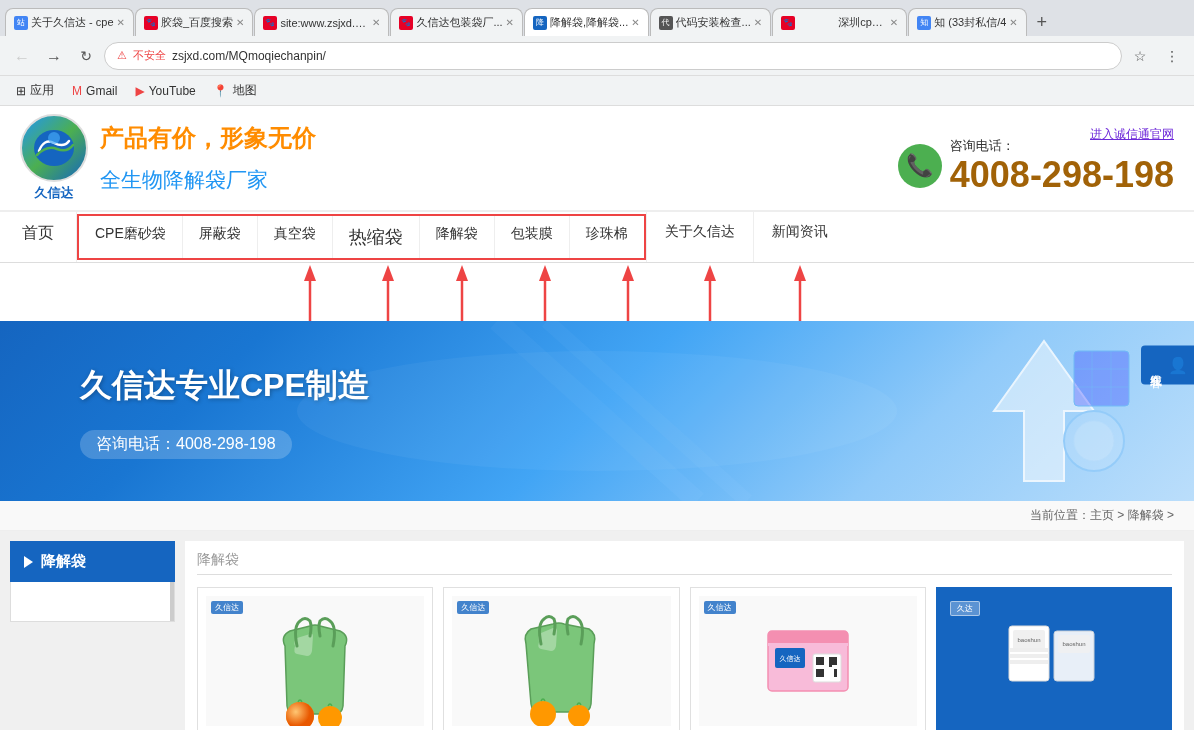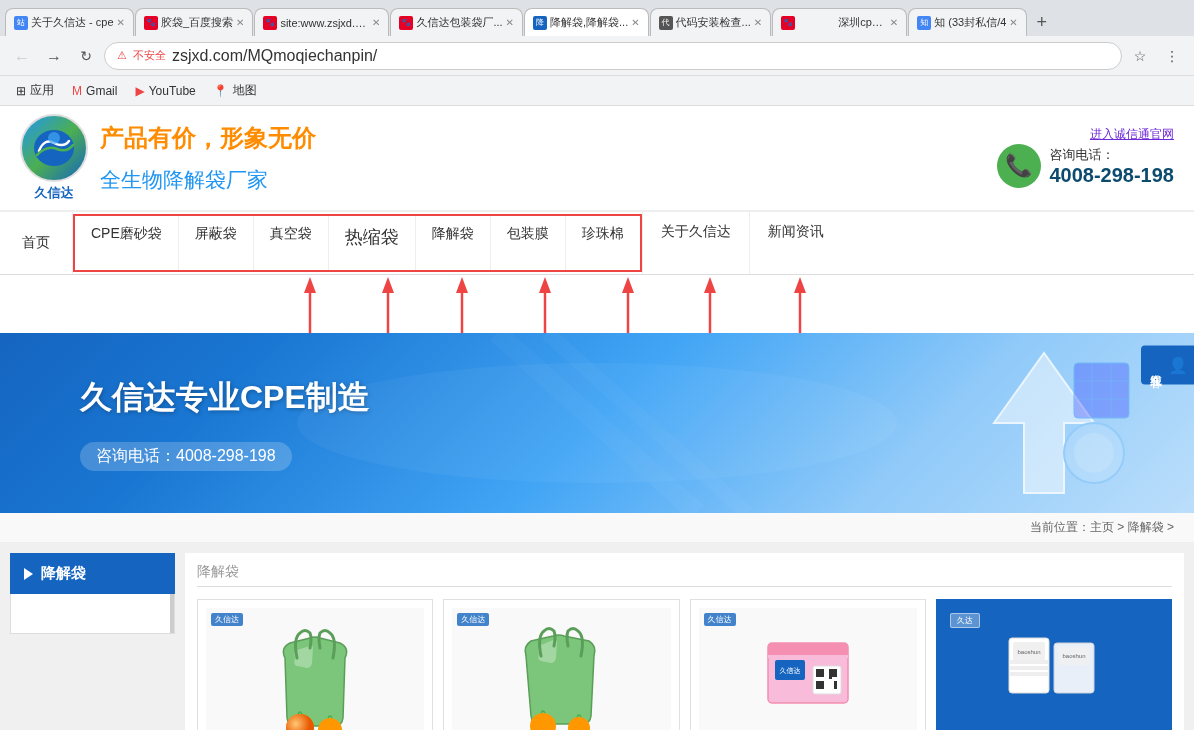--- a/index.html
+++ b/index.html
@@ -62,21 +62,21 @@
     <div style="width:28px;height:28px;display:flex;align-items:center;justify-content:center;font-size:18px;color:#555;cursor:pointer;">+</div>
   </div>
 
   <div style="background:#f1f3f4;display:flex;align-items:center;padding:4px 8px;gap:4px;height:40px;border-bottom:1px solid #ddd;">
     <button style="width:28px;height:28px;border-radius:50%;border:none;background:transparent;cursor:default;font-size:16px;color:#ccc;display:flex;align-items:center;justify-content:center;">←</button>
     <button style="width:28px;height:28px;border-radius:50%;border:none;background:transparent;cursor:pointer;font-size:16px;color:#555;display:flex;align-items:center;justify-content:center;">→</button>
     <button style="width:28px;height:28px;border-radius:50%;border:none;background:transparent;cursor:pointer;font-size:14px;color:#555;display:flex;align-items:center;justify-content:center;">↻</button>
     <div style="flex:1;height:28px;border:1px solid #ccc;border-radius:14px;background:#fff;display:flex;align-items:center;padding:0 12px;font-size:12px;color:#333;gap:6px;">
       <span style="color:#e44;font-size:11px;">⚠</span>
       <span style="color:#e44;font-size:11px;">不安全</span>
-      <span style="color:#333;font-size:16px;">zsjxd.com/MQmoqiechanpin/</span>
+      <span style="color:#333;font-size:12px;">zsjxd.com/MQmoqiechanpin/</span>
     </div>
     <button style="width:28px;height:28px;border-radius:50%;border:none;background:transparent;cursor:pointer;font-size:14px;color:#555;">☆</button>
     <button style="width:28px;height:28px;border-radius:50%;border:none;background:transparent;cursor:pointer;font-size:14px;color:#555;">⋮</button>
   </div>
 
   <div style="background:#f1f3f4;display:flex;align-items:center;padding:2px 8px;height:30px;border-bottom:1px solid #ddd;gap:2px;">
     <div style="display:flex;align-items:center;padding:2px 8px;border-radius:4px;font-size:12px;color:#333;cursor:pointer;gap:4px;">
       <span style="font-size:12px;">⊞</span>
       <span>应用</span>
     </div>
@@ -117,27 +117,27 @@
       <div style="display:flex;flex-direction:column;gap:12px;font-family:Liberation Serif, serif;">
         <div style="font-size:24px;color:#FF8C00;font-weight:bold;">产品有价，形象无价</div>
         <div style="font-size:21px;color:#2196F3;">全生物降解袋厂家</div>
       </div>
     </div>
 
     <div style="display:flex;align-items:center;gap:8px;margin-top:16px;">
       <div style="width:44px;height:44px;background:#4CAF50;border-radius:50%;display:flex;align-items:center;justify-content:center;font-size:22px;">📞</div>
       <div>
         <div style="font-size:13px;color:#333;">咨询电话：</div>
-        <div style="font-size:20px;color:#0c4a6e;font-weight:bold;line-height:1.1;">4008-298-198</div>
+        <div style="font-size:36px;color:#a16207;font-weight:bold;line-height:1.1;">4008-298-198</div>
       </div>
     </div>
   </div>
 
   <div style="background:#fff;display:flex;align-items:stretch;border-top:1px solid #eee;border-bottom:1px solid #ddd;position:relative;">
-    <div style="padding:22px 22px;font-size:14px;color:#333;cursor:pointer;border-right:1px solid #eee;">
+    <div style="padding:11px 22px;font-size:16px;color:#333;cursor:pointer;border-right:1px solid #eee;">
       <span>首页</span>
     </div>
 
     <div style="display:flex;border:2px solid #e44;margin:2px 0;">
       <div style="padding:9px 16px;font-size:14px;color:#333;cursor:pointer;border-right:1px solid #eee;">
         <span>CPE磨砂袋</span>
       </div>
       <div style="padding:9px 16px;font-size:14px;color:#333;cursor:pointer;border-right:1px solid #eee;">
         <span>屏蔽袋</span>
       </div>

